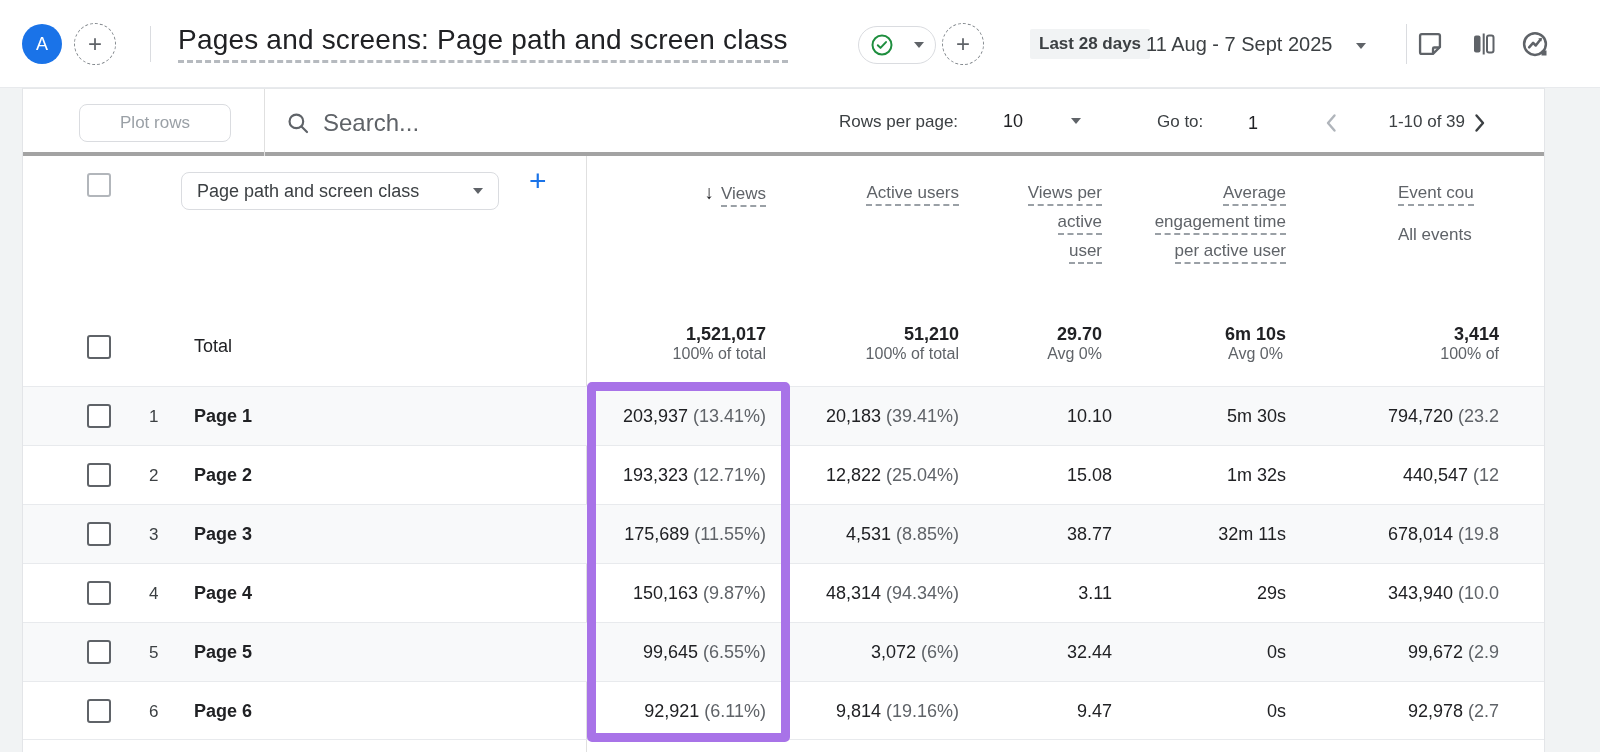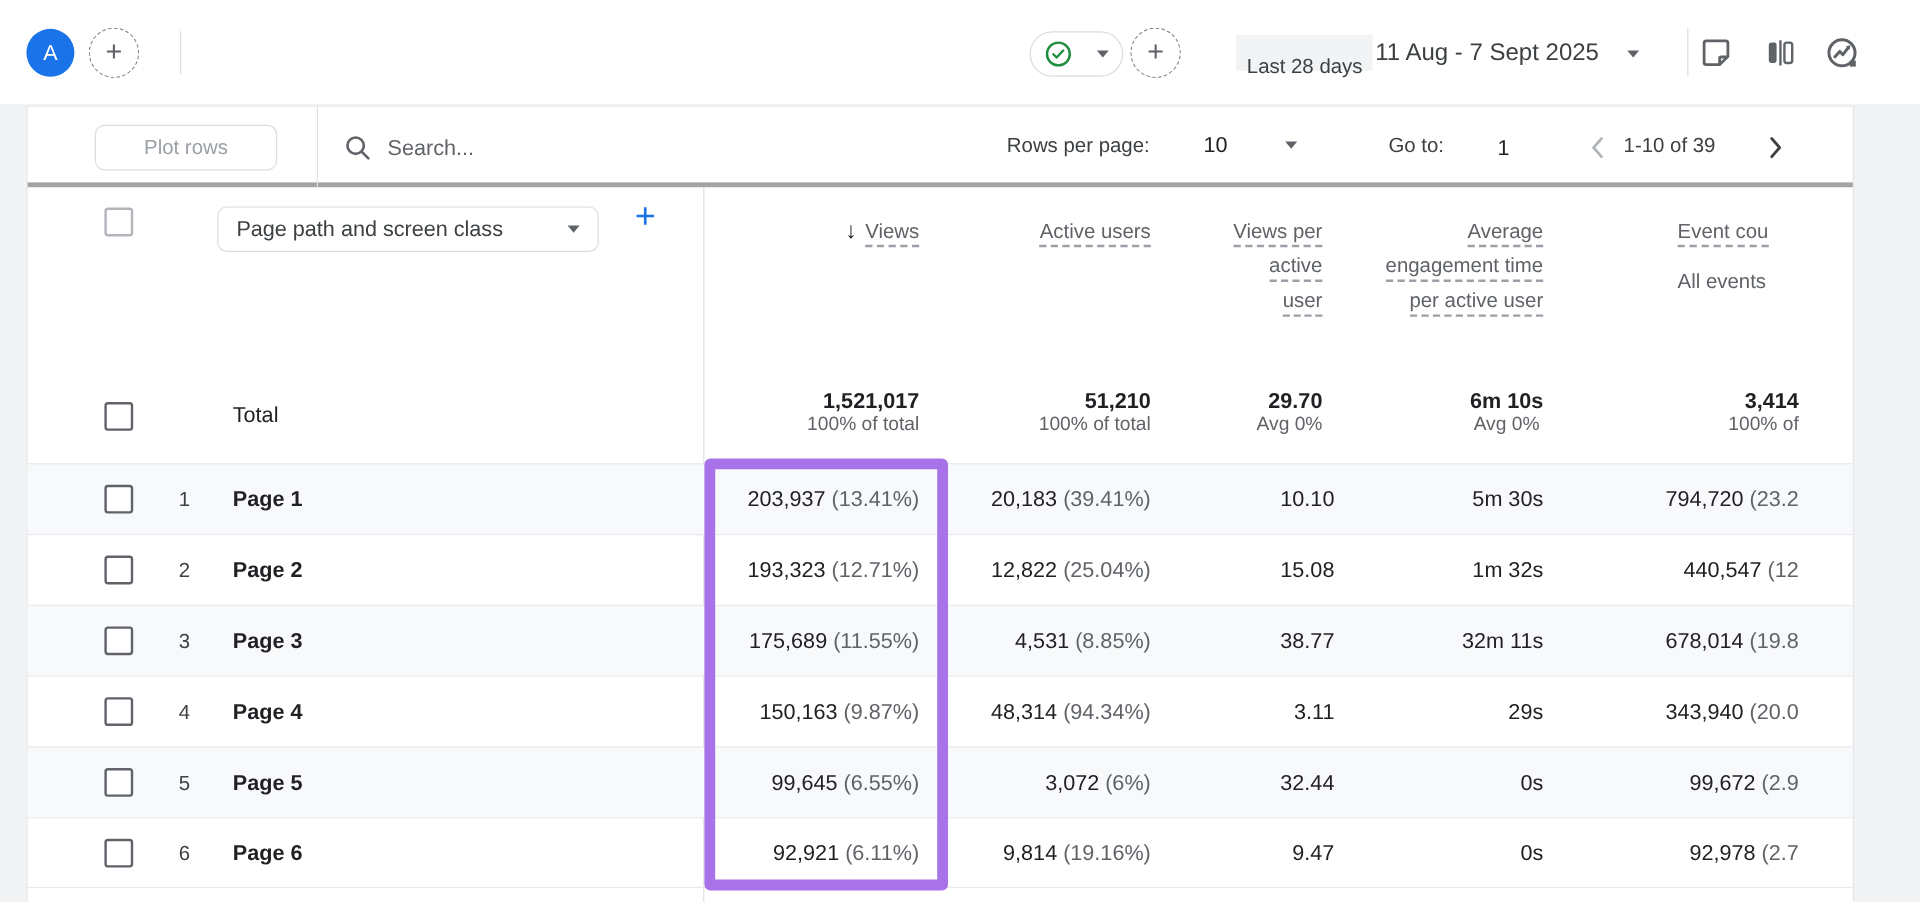--- a/index.html
+++ b/index.html
@@ -10,40 +10,40 @@
   }
 
   
   .appbar { position:absolute; top:0; left:0; width:1600px; height:88px; background:#fff; border-bottom:1px solid #e8eaed; z-index:10; }
   .avatar { position:absolute; left:22px; top:24px; width:40px; height:40px; border-radius:50%; background:#1a73e8; color:#fff; font-size:18px; display:flex; align-items:center; justify-content:center; }
   .dashed-circle { position:absolute; top:23px; width:42px; height:42px; border:1.6px dashed #80868b; border-radius:50%; display:flex; align-items:center; justify-content:center; color:#5f6368; font-size:24px; font-weight:300; background:#fff; cursor:pointer; }
   .vdiv { position:absolute; width:1px; background:#dadce0; }
   .report-title { position:absolute; left:178px; top:24px; font-size:28px; color:#202124; letter-spacing:.2px; white-space:nowrap; }
   .report-title span { border-bottom:3px dashed #b6babf; padding-bottom:5px; }
   .pill { position:absolute; left:858px; top:26px; width:78px; height:38px; border:1px solid #dadce0; border-radius:19px; display:flex; align-items:center; justify-content:space-between; padding:0 11px; background:#fff; cursor:pointer; }
-  .chip { position:absolute; left:1030px; top:29px; height:30px; line-height:30px; background:#f1f3f4; padding:12px 9px; font-size:17px; font-weight:400; color:#3c4043; border-radius:2px; }
+  .chip { position:absolute; left:1030px; top:29px; height:30px; line-height:30px; background:#f1f3f4; padding:0 9px; font-size:17px; font-weight:700; color:#3c4043; border-radius:2px; }
   .daterange { position:absolute; left:1146px; top:29px; height:30px; line-height:30px; font-size:20px; color:#3c4043; white-space:nowrap; cursor:pointer; }
   .caret { width:0; height:0; border-left:5.5px solid transparent; border-right:5.5px solid transparent; border-top:6.5px solid #5f6368; display:inline-block; }
   .appbar-icon { position:absolute; top:28px; width:32px; height:32px; display:flex; align-items:center; justify-content:center; cursor:pointer; }
 
   
   .card { position:absolute; left:22px; top:88px; width:1523px; height:664px; background:#fff; border-left:1px solid #e3e5e8; border-right:1px solid #e3e5e8; border-top:1px solid #e6e8ea; }
 
   
   .toolbar { position:absolute; top:0; left:0; right:0; height:67px; border-bottom:4px solid #a3a3a3; }
   .plot-rows { position:absolute; left:56px; top:15px; width:152px; height:38px; border:1px solid #dadce0; border-radius:8px; color:#9aa0a6; font-size:17px; display:flex; align-items:center; justify-content:center; background:#fff; cursor:pointer; }
   .tb-div { position:absolute; left:241px; top:0; height:67px; width:1px; background:#e0e0e0; }
   .search-icon { position:absolute; left:262px; top:21px; }
-  .search-input { position:absolute; left:300px; top:14px; width:380px; height:40px; border:none; outline:none; font-size:18px; color:#3c4043; font-family:"Liberation Sans", sans-serif; background:transparent; }
+  .search-input { position:absolute; left:300px; top:14px; width:380px; height:40px; border:none; outline:none; font-size:24px; color:#3c4043; font-family:"Liberation Sans", sans-serif; background:transparent; }
   .search-input::placeholder { color:#5f6368; opacity:1; }
   .tb-label { position:absolute; top:23px; font-size:17px; color:#3c4043; white-space:nowrap; }
   .tb-value { position:absolute; top:22px; font-size:18px; color:#202124; }
   .goto-input { position:absolute; left:1205px; top:14px; width:50px; height:40px; border:none; outline:none; text-align:center; font-size:18px; color:#202124; font-family:"Liberation Sans", sans-serif; background:transparent; }
   .pg-chevron { position:absolute; top:20px; width:28px; height:28px; display:flex; align-items:center; justify-content:center; cursor:pointer; }
-  .pg-range { position:absolute; left:1330px; top:23px; width:112px; text-align:left; font-size:17px; color:#3c4043; white-space:nowrap; }
+  .pg-range { position:absolute; left:1330px; top:23px; width:112px; text-align:right; font-size:17px; color:#3c4043; white-space:nowrap; }
 
   
   .thead { position:absolute; top:67px; left:0; right:0; height:155px; }
   .cb { width:24px; height:24px; border:2px solid #5f6368; border-radius:3px; background:#fff; cursor:pointer; }
   .cb.light { border-color:#b2b6bb; }
   .dim-pill { position:absolute; left:158px; top:16px; width:318px; height:38px; border:1px solid #dadce0; border-radius:8px; display:flex; align-items:center; justify-content:space-between; padding:0 15px; font-size:18px; color:#3c4043; cursor:pointer; background:#fff; white-space:nowrap; }
   .add-dim { position:absolute; left:506px; top:8px; color:#1a73e8; font-size:30px; font-weight:400; cursor:pointer; }
   .hcol { position:absolute; top:22px; font-size:17px; color:#5f6368; line-height:29px; text-align:right; cursor:pointer; }
   .du { border-bottom:2px dashed #9aa0a6; padding-bottom:2px; -webkit-box-decoration-break:clone; box-decoration-break:clone; }
   .sort-arrow { color:#202124; font-size:19px; margin-right:7px; border:none; }
@@ -80,20 +80,21 @@
 </head>
 <body>
 
 <div class="appbar">
   <div class="avatar">A</div>
   <div class="dashed-circle" style="left:74px;">
     <span>+</span>
   </div>
   <div class="vdiv" style="left:150px; top:26px; height:36px;"></div>
 
+  <div class="report-title"><span>Pages and screens: Page path and screen class</span></div>
 
   <div class="pill">
     <span>
       <svg width="24" height="24" viewBox="0 0 24 24">
           <circle cx="12" cy="12" r="9.5" fill="none" stroke="#1e8e3e" stroke-width="2"></circle>
           <path d="M7.8 12.2l2.7 2.7 5.5-5.8" fill="none" stroke="#1e8e3e" stroke-width="2" stroke-linecap="round" stroke-linejoin="round"></path>
         </svg>
     </span>
     <span class="caret"></span>
   </div>
@@ -265,21 +266,21 @@
     </div>
 
     <div class="trow">
       <div class="cb"></div>
       <span class="cell c-idx">4</span>
       <span class="cell c-page">Page 4</span>
       <span class="cell num r-views"><span>150,163</span><span class="pct">(9.87%)</span></span>
       <span class="cell num r-users"><span>48,314</span><span class="pct">(94.34%)</span></span>
       <span class="cell num r-vpu"><span>3.11</span></span>
       <span class="cell num r-avg"><span>29s</span></span>
-      <span class="cell num r-events"><span>343,940</span><span class="pct">(20.0</span></span>
+      <span class="cell num r-events"><span>343,940</span><span class="pct">(10.0</span></span>
     </div>
 
     <div class="trow odd">
       <div class="cb"></div>
       <span class="cell c-idx">5</span>
       <span class="cell c-page">Page 5</span>
       <span class="cell num r-views"><span>99,645</span><span class="pct">(6.55%)</span></span>
       <span class="cell num r-users"><span>3,072</span><span class="pct">(6%)</span></span>
       <span class="cell num r-vpu"><span>32.44</span></span>
       <span class="cell num r-avg"><span>0s</span></span>

